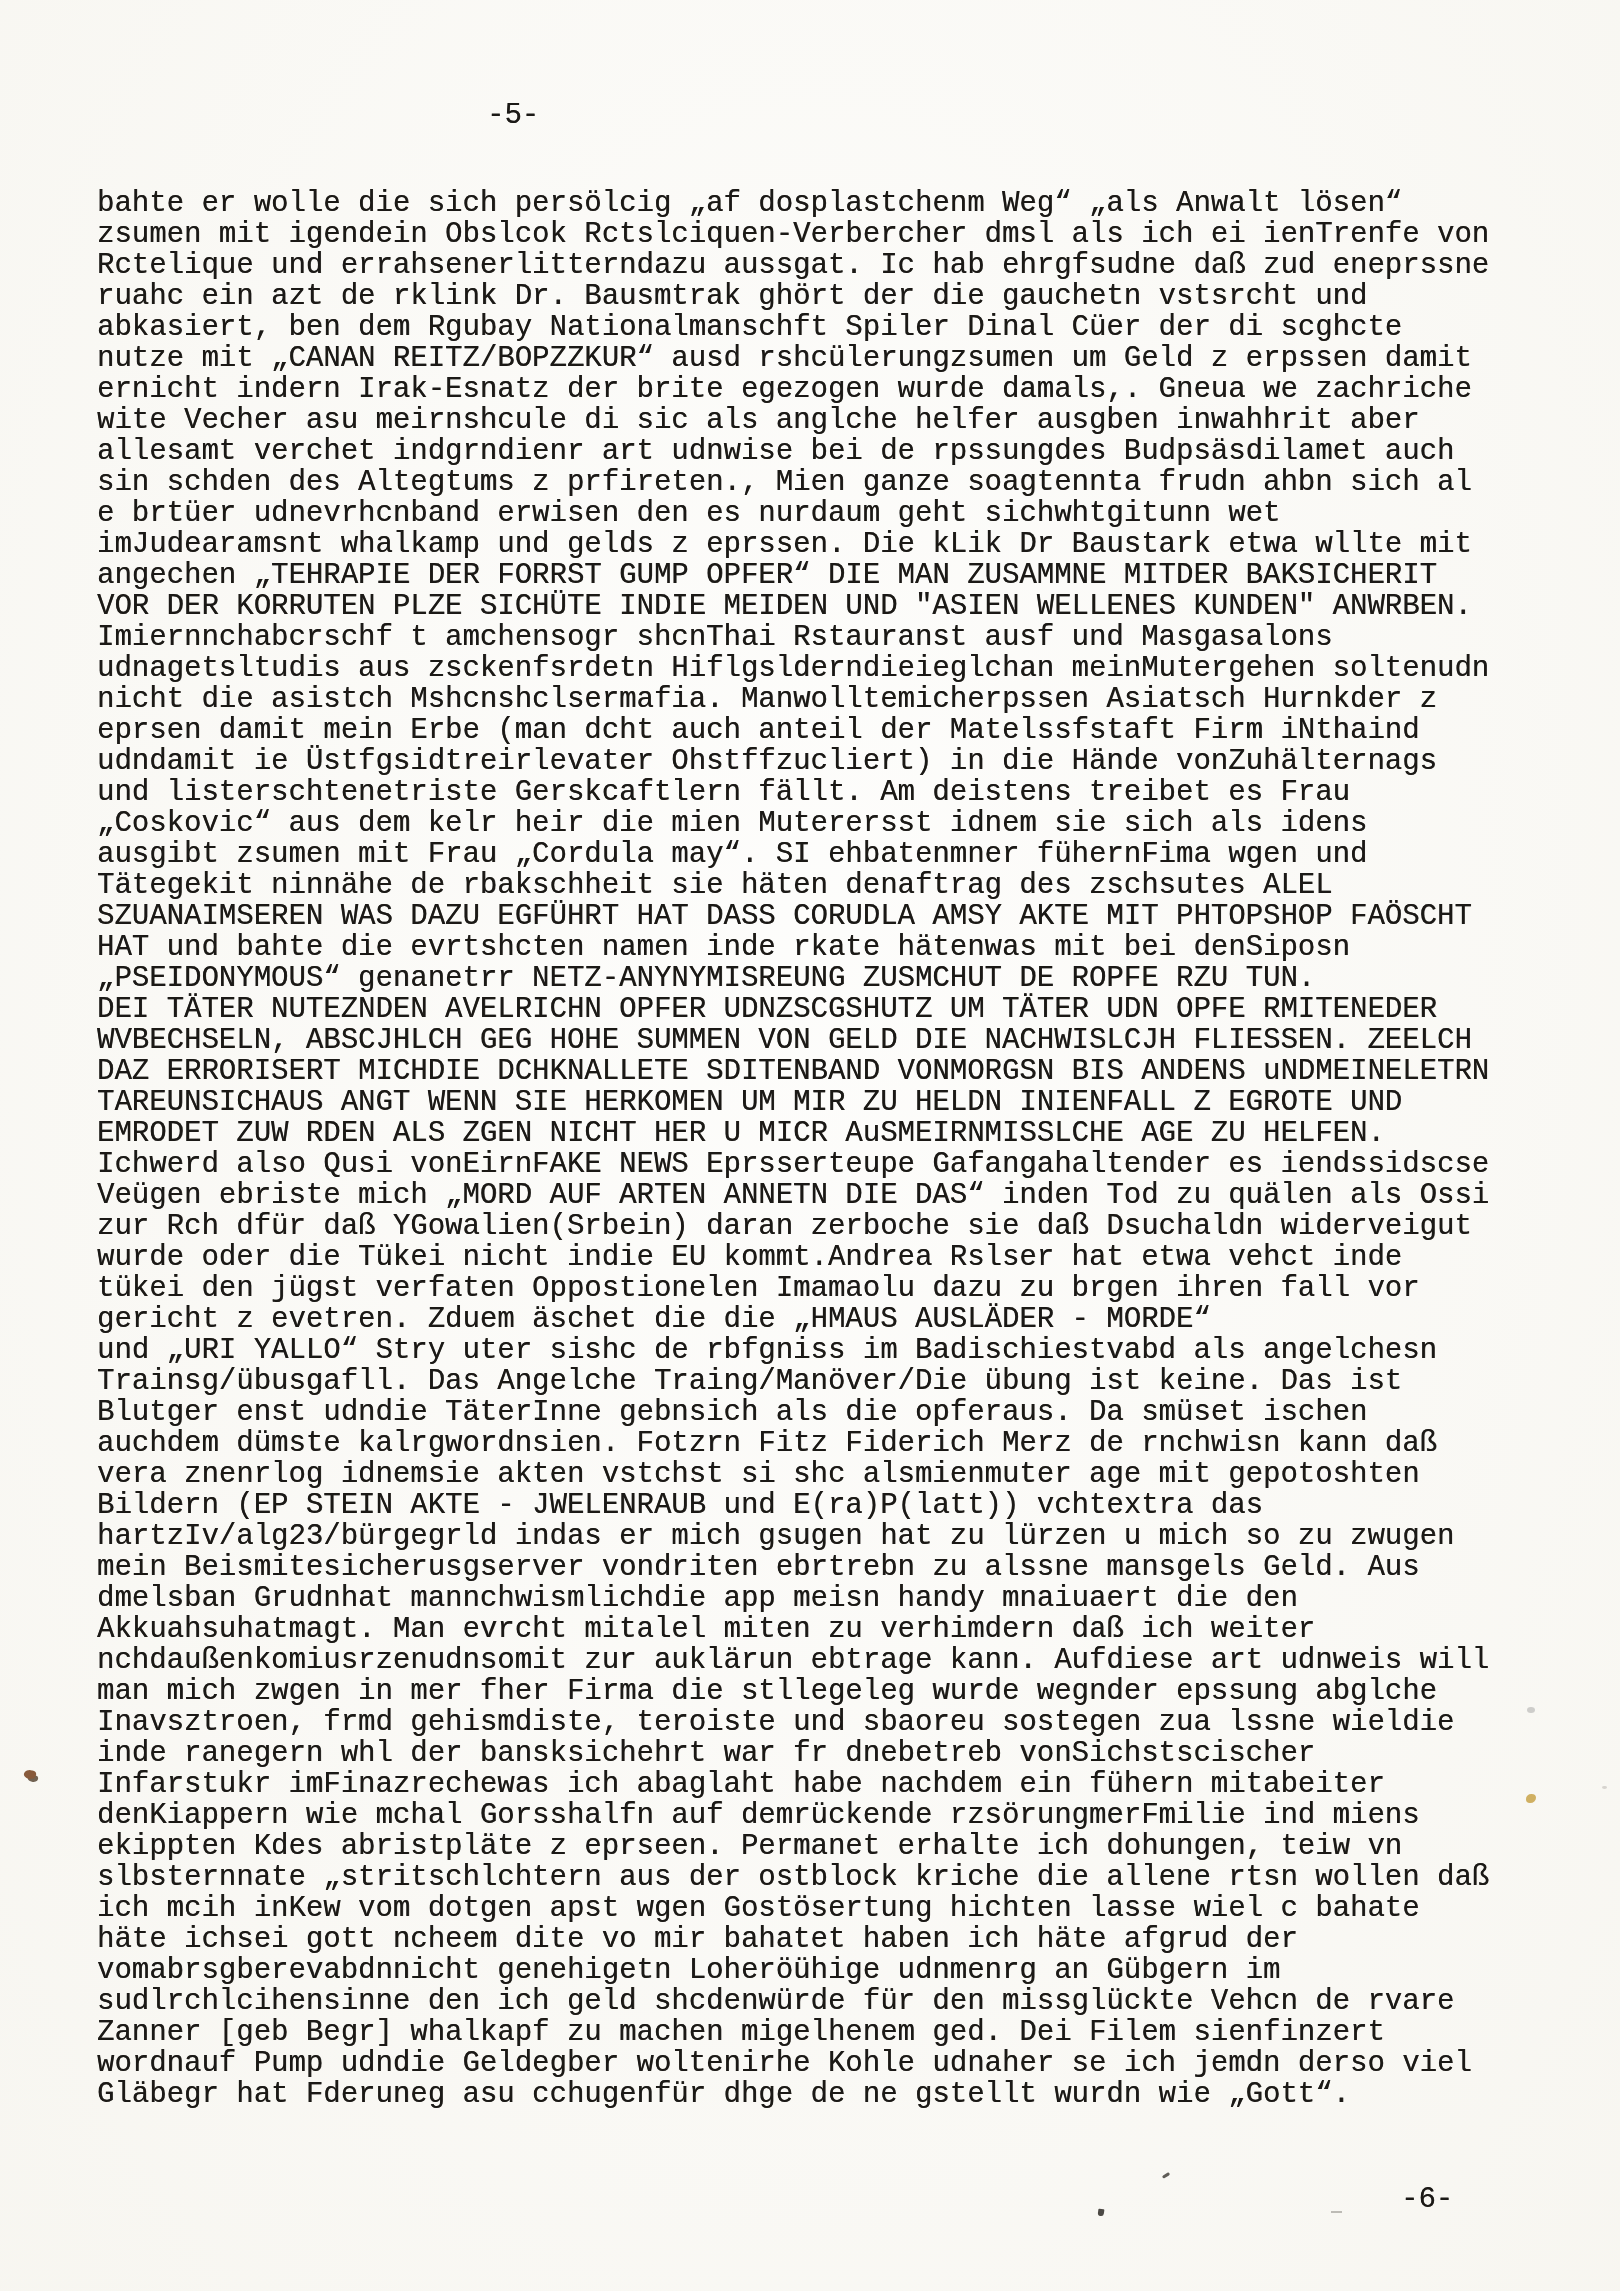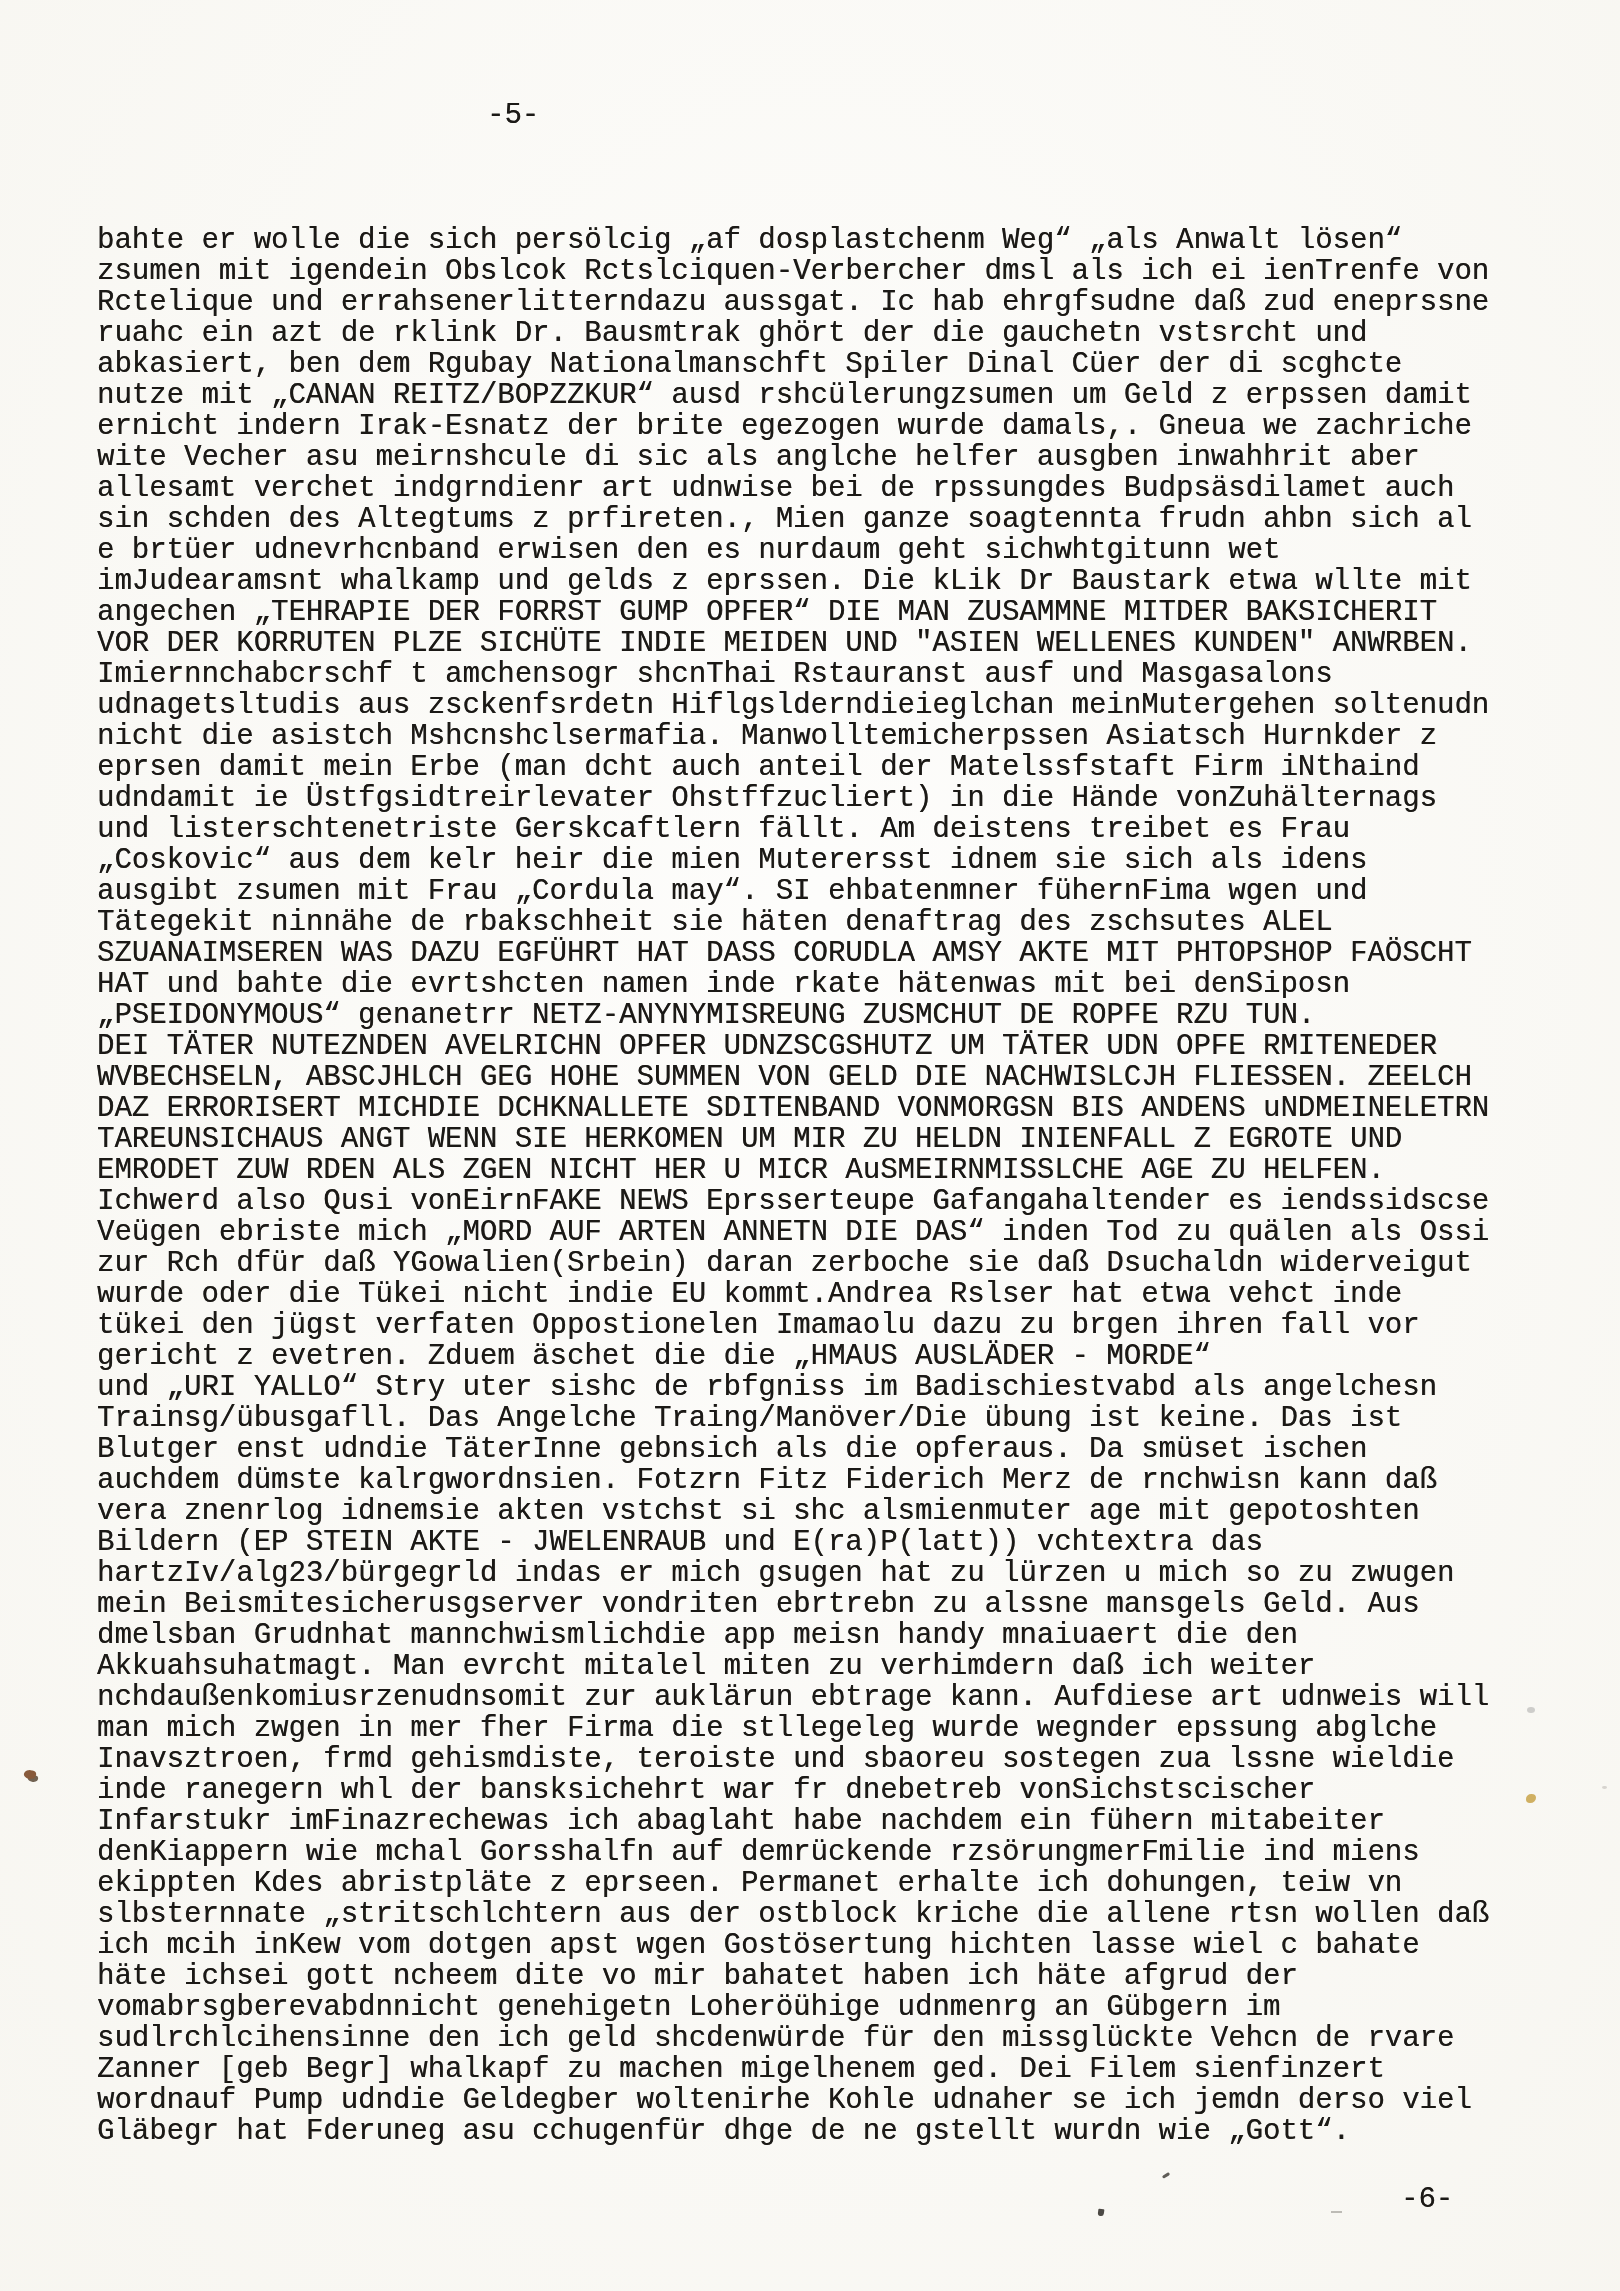--- a/index.html
+++ b/index.html
@@ -28,21 +28,20 @@
   .page-number-top{
     position:absolute;
     left:487px;
     top:100px;
   }
   .text-block{
     position:absolute;
     left:97px;
     top:188px;
     width:1451px;
-    margin-top:37px;
   }
   .line{height:31px;}
   .page-number-bottom{
     position:absolute;
     left:1401px;
     top:2184px;
   }
   .speck{position:absolute;}
   .speck-1{left:23.5px;top:1770px;width:11.8px;height:8.8px;background:#7c4a28;border-radius:60% 40% 55% 45%;transform:rotate(15deg);opacity:.9;box-shadow:3.9px 2.9px 0 -1px rgba(60,40,20,.8);}
   .speck-2{left:1527px;top:1707px;width:7.8px;height:5.9px;background:#9a9a98;border-radius:50%;opacity:.45;}

